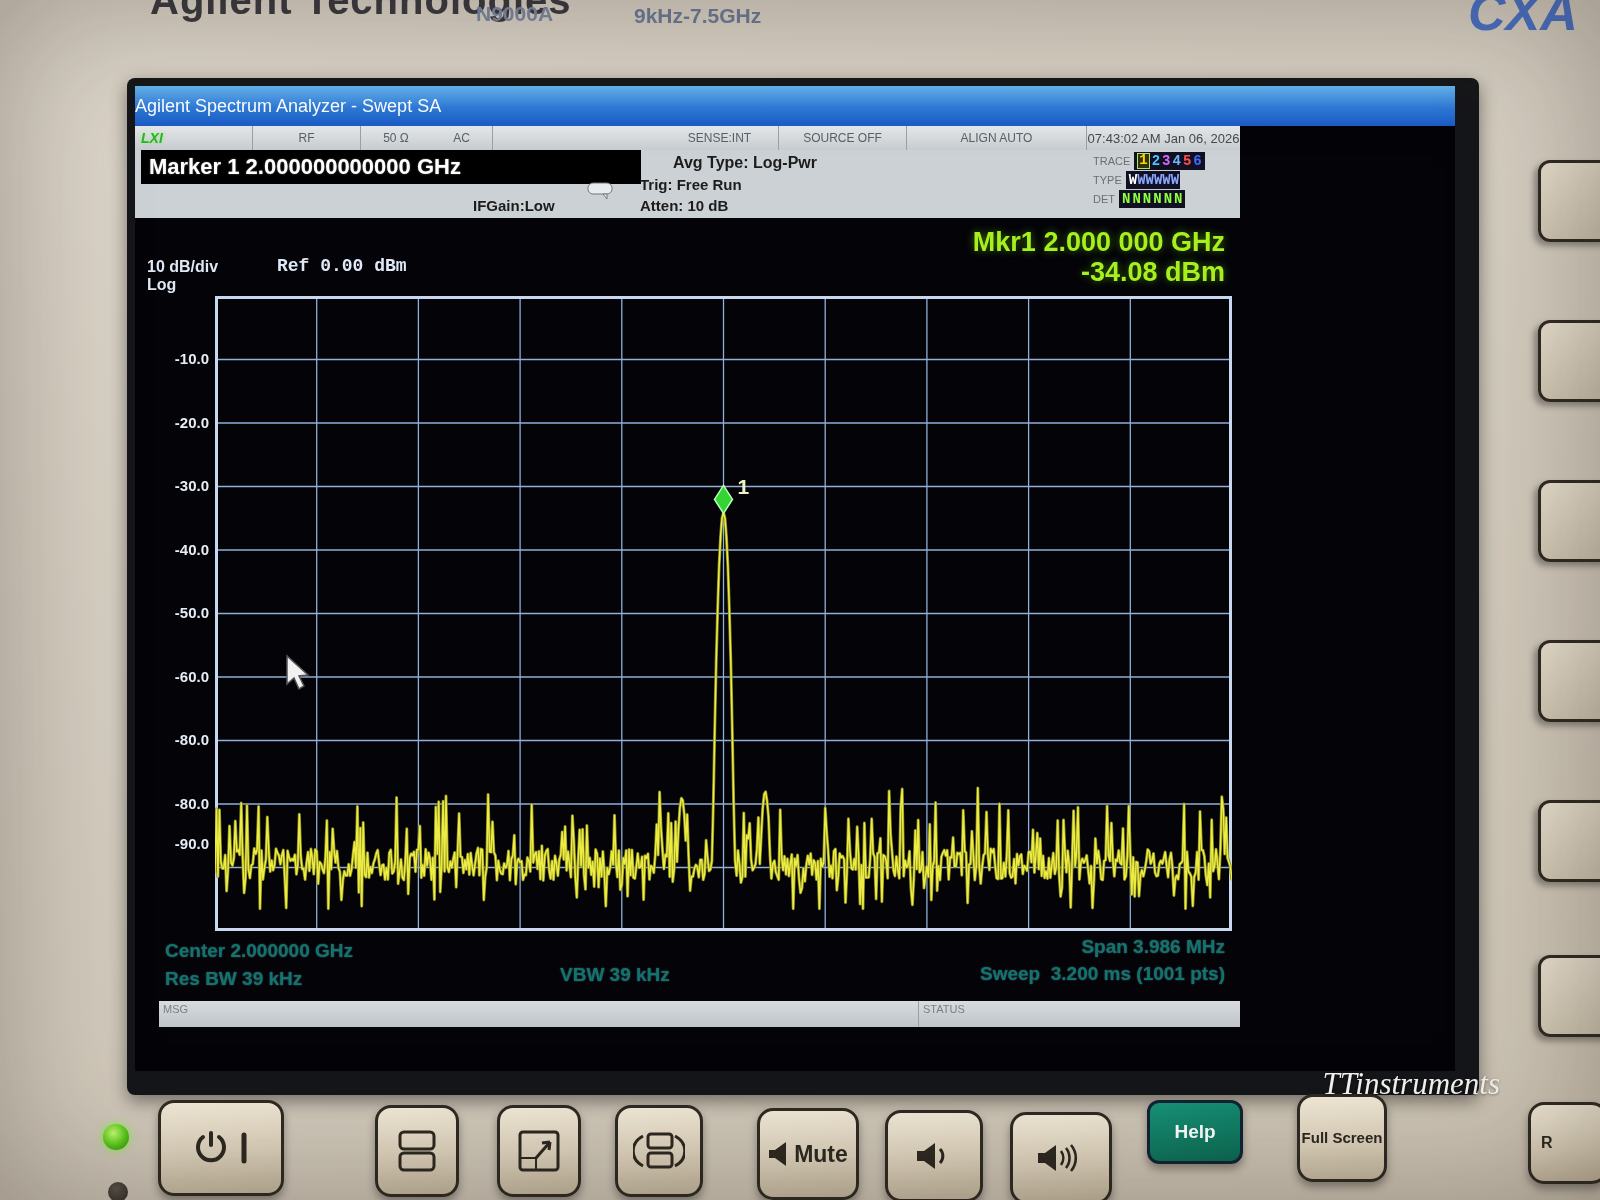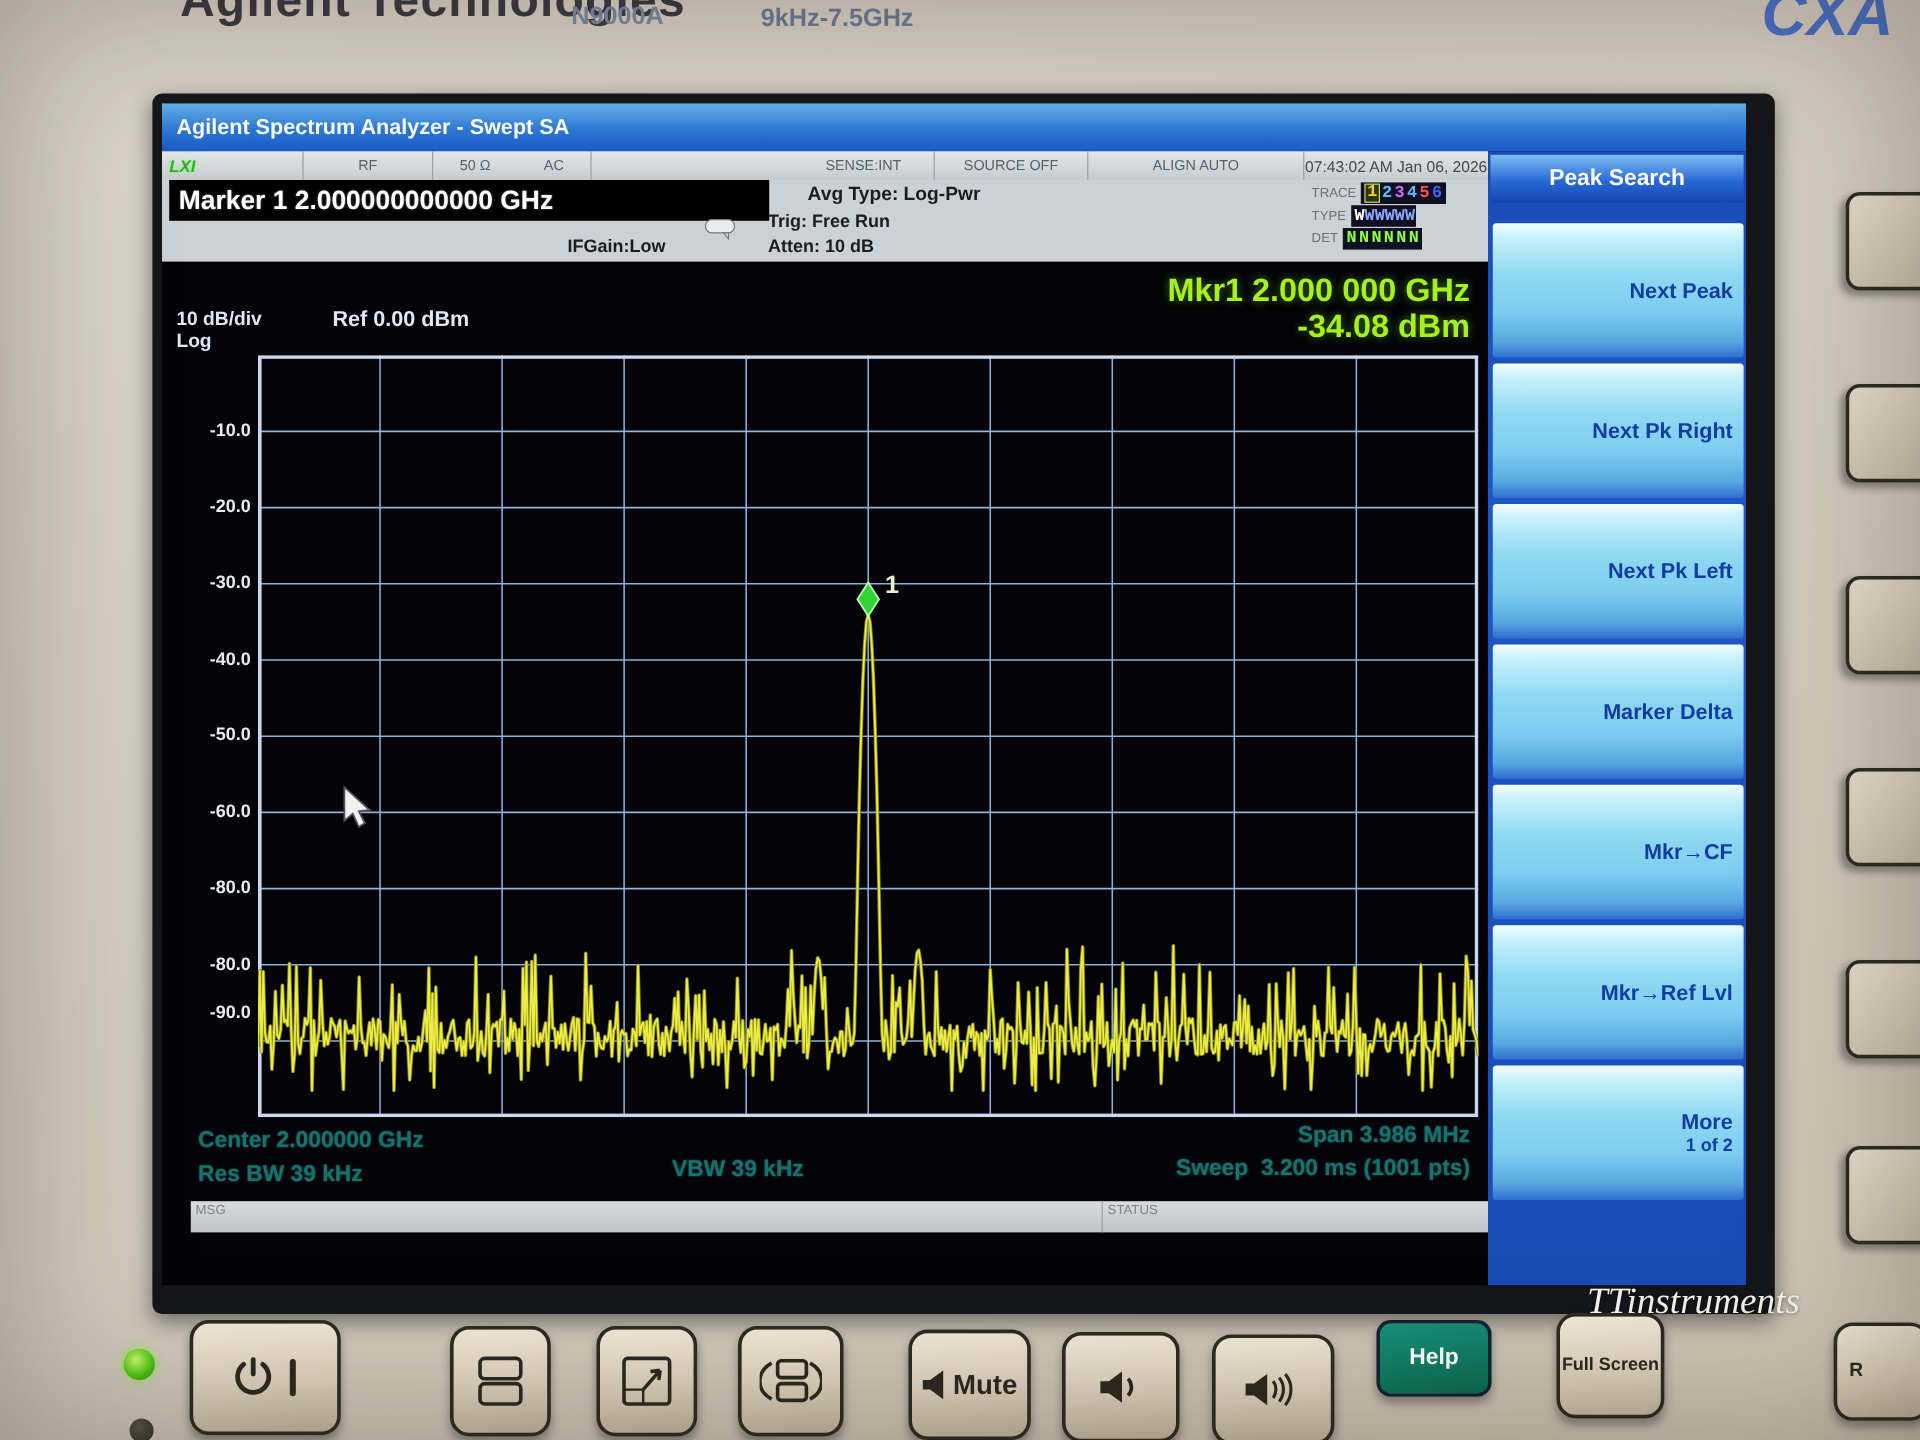--- a/index.html
+++ b/index.html
@@ -14,21 +14,21 @@
   .model-no{position:absolute;left:476px;top:2px;font-size:21px;font-weight:bold;color:#7d8aa6;}
   .freq-range{position:absolute;left:634px;top:4px;font-size:21px;font-weight:bold;color:#6e7c9a;}
   .series-logo{position:absolute;left:1468px;top:-18px;font-size:52px;font-weight:bold;
          font-style:italic;color:#4a72c8;}
   
   .screen-frame{position:absolute;left:127px;top:78px;width:1336px;height:1001px;
          background:#15161a;border-radius:8px;padding:8px;box-shadow:0 6px 18px rgba(0,0,0,.45);}
   .screen{position:relative;width:1320px;height:985px;background:#030308;overflow:hidden;}
   .titlebar{position:absolute;left:0;top:0;width:1320px;height:40px;
          background:linear-gradient(180deg,#66b6f0 0%,#2e7ad8 55%,#1a5cc6 100%);
-         color:#fff;font-size:18px;font-weight:bold;line-height:40px;padding-left:12px;box-sizing:border-box;}
+         color:#fff;font-size:18px;font-weight:normal;line-height:40px;padding-left:0;box-sizing:border-box;}
   .statusbar{position:absolute;left:0;top:40px;width:1105px;height:24px;display:flex;
          background:linear-gradient(180deg,#e5e9eb,#c7ccd0);font-size:12px;color:#5a6068;
          align-items:center;}
   .statusbar .cell{height:100%;display:flex;align-items:center;justify-content:center;
          border-right:1px solid #9aa0a6;box-sizing:border-box;}
   .lxi{color:#2db32d;font-weight:bold;font-style:italic;font-size:14px;
          text-shadow:0 0 3px rgba(120,255,60,.7);justify-content:flex-start!important;padding-left:6px;}
   
   .infoband{position:absolute;left:0;top:64px;width:1105px;height:68px;background:#ccd1d5;}
   .markerbar{position:absolute;left:6px;top:0;width:500px;height:34px;background:#000;
@@ -47,21 +47,21 @@
          font-family:"Liberation Mono",monospace;font-weight:bold;font-size:14px;line-height:16px;}
   .tn1{color:#ffd400;background:#33330a;border:1px solid #aee06a;padding:0 1px;line-height:13px;}
   .tn2{color:#4fc3ff;} .tn3{color:#d06aff;} .tn4{color:#6fb4ff;} .tn5{color:#ff5050;} .tn6{color:#3f6aff;}
   .tw{color:#8aa6ff;letter-spacing:-2px;} .tw:first-child{color:#ffffff;}
   .dn{color:#8fff3f;} 
   
   .mkr-readout{position:absolute;left:620px;top:142px;width:470px;text-align:right;
          color:#a6f01e;font-weight:bold;font-size:27px;line-height:1.1;
          text-shadow:0 0 8px rgba(150,255,0,.45);}
   .scale-label{position:absolute;left:12px;top:172px;font-size:16px;font-weight:bold;color:#dfe8f4;line-height:1.1;}
-  .ref-label{position:absolute;left:142px;top:170px;font-size:18px;font-weight:bold;color:#dfe8f4;}
+  .ref-label{position:absolute;left:142px;top:170px;font-size:18px;font-weight:bold;color:#dfe8f4;font-family:Liberation Mono, monospace;}
   .grat{position:absolute;left:80px;top:210px;width:1017px;height:635px;}
   .ylabel{position:absolute;width:54px;text-align:right;font-size:15px;font-weight:bold;color:#e6edf6;
          left:20px;}
   .foot{position:absolute;font-size:19px;font-weight:bold;color:#0f766e;text-shadow:0 0 2px rgba(200,220,255,.35);}
   .f-center{left:30px;top:854px;} .f-rbw{left:30px;top:882px;} .f-vbw{left:425px;top:878px;}
   .f-span{left:680px;top:850px;width:410px;text-align:right;}
   .f-sweep{left:600px;top:877px;width:490px;text-align:right;white-space:pre;}
   .msgbar{position:absolute;left:24px;top:915px;width:1081px;height:26px;display:flex;
          background:linear-gradient(180deg,#d8dcdf,#bfc4c9);font-size:11px;color:#7a8088;}
   .msgbar .seg{border-right:1px solid #9aa0a6;display:flex;align-items:flex-start;padding:2px 4px;box-sizing:border-box;}
@@ -236,33 +236,20 @@
       <div class="foot f-rbw">Res BW 39 kHz</div>
       <div class="foot f-vbw">VBW 39 kHz</div>
       <div class="foot f-span">Span 3.986 MHz</div>
       <div class="foot f-sweep">Sweep  3.200 ms (1001 pts)</div>
 
       <div class="msgbar">
         <div class="seg" style="flex:0 0 760px">MSG</div>
         <div class="seg" style="flex:1;border-right:none">STATUS</div>
       </div>
 
-      <div class="menu">
-        <div class="menu-header">Peak Search</div>
-        <div class="softkey" style="top:60px">Next Peak</div>
-        <div class="softkey" style="top:177px">Next Pk Right</div>
-        <div class="softkey" style="top:294px">Next Pk Left</div>
-        <div class="softkey" style="top:411px">Marker Delta</div>
-        <div class="softkey" style="top:528px">Mkr→CF</div>
-        <div class="softkey" style="top:645px">Mkr→Ref Lvl</div>
-        <div class="softkey" style="top:762px;flex-direction:column;align-items:flex-end;justify-content:center">
-          <span>More</span>
-          <span class="sub">1 of 2</span>
-        </div>
-      </div>
     </div>
   </div>
 
   <div class="hw-softkey" style="top:160px"></div>
   <div class="hw-softkey" style="top:320px"></div>
   <div class="hw-softkey" style="top:480px"></div>
   <div class="hw-softkey" style="top:640px"></div>
   <div class="hw-softkey" style="top:800px"></div>
   <div class="hw-softkey" style="top:955px"></div>
 

